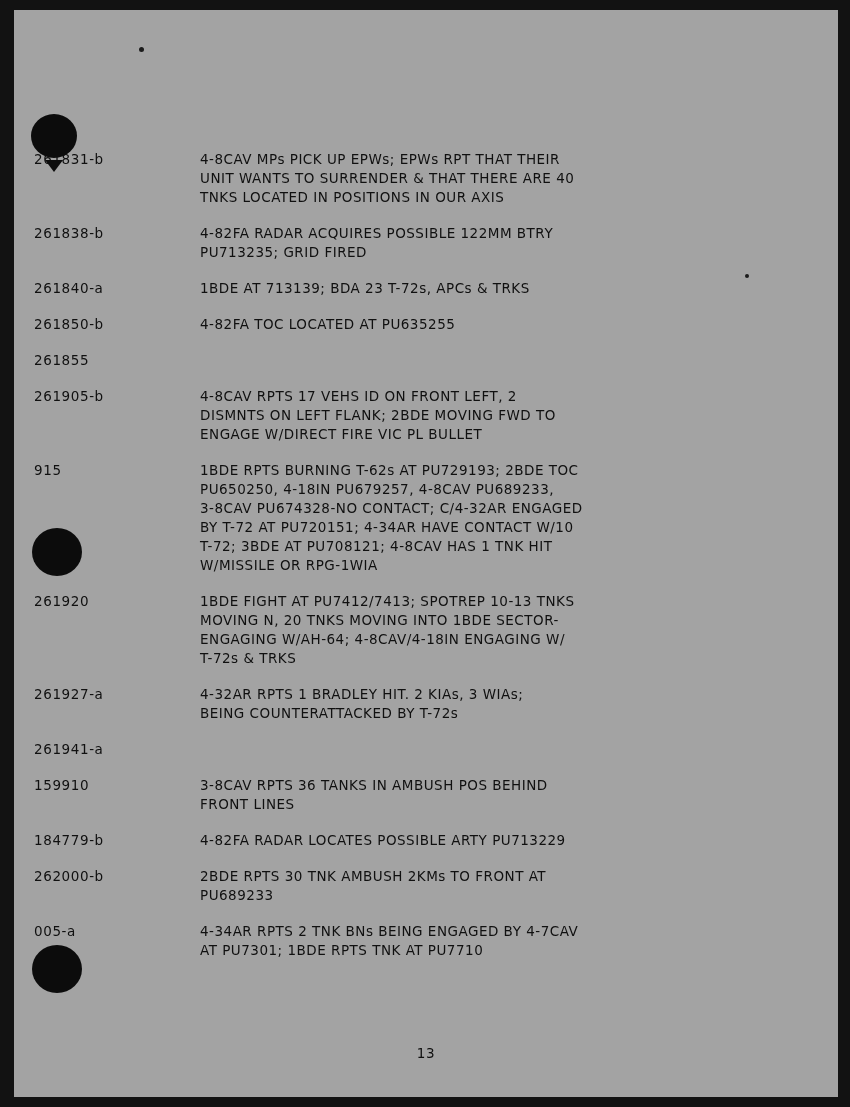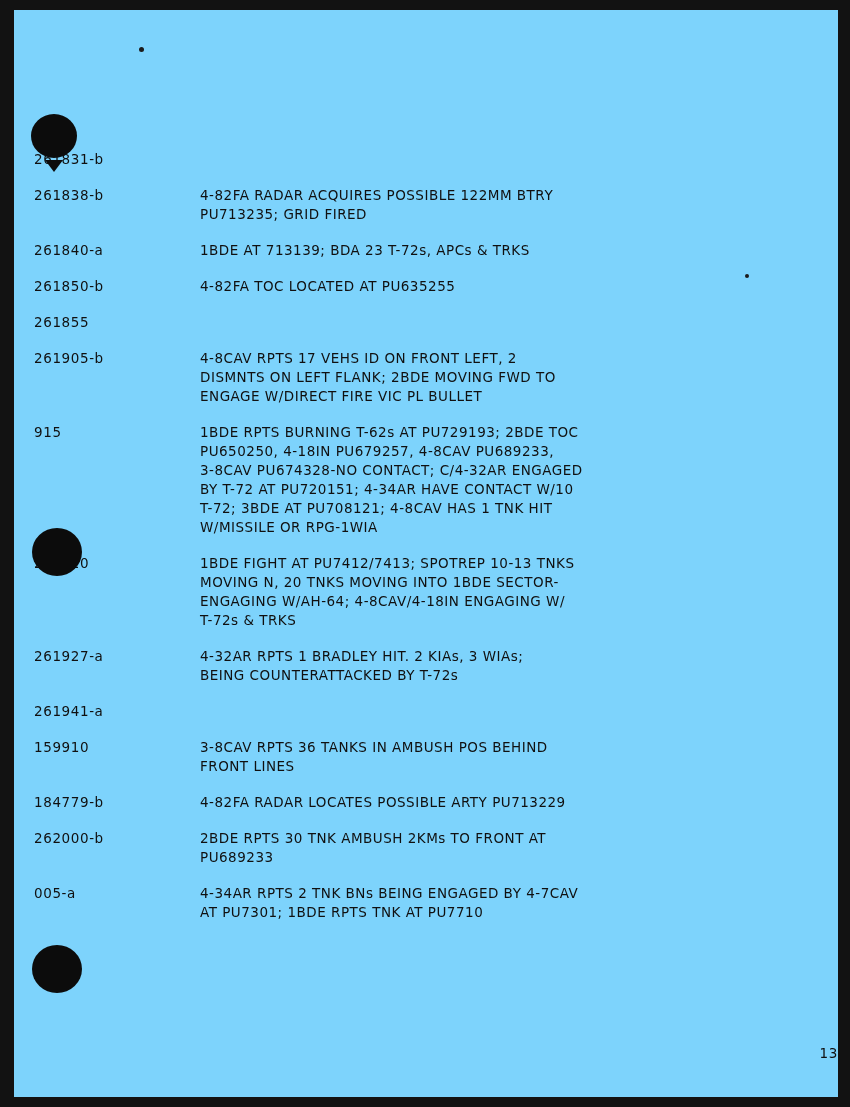--- a/index.html
+++ b/index.html
@@ -38,21 +38,21 @@
     position: absolute;
     left: 0; bottom: 0;
     width: 850px; height: 10px;
     background: #121212;
   }
   .sheet {
     position: absolute;
     left: 14px; top: 10px;
     width: 824px;
     height: 1087px;
-    background: #7dd3fc;
+    background: #a3a3a3;
   }
 
   
   .speck {
     position: absolute;
     background: #1b1b1b;
     border-radius: 50%;
   }
 
   
@@ -99,21 +99,21 @@
     color: #101010;
     line-height: 19px;
     white-space: pre-line;
     padding-right: 30px;
   }
   .page-number {
     position: absolute;
     left: 0;
     top: 1035px;
     width: 824px;
-    text-align: right;
+    text-align: center;
     font-size: 13.5px;
     letter-spacing: 0.6px;
     color: #101010;
   }
 </style>
 </head>
 <body>
 
 <div class="page">
 
@@ -131,20 +131,23 @@
     <div class="blob-tail" style="left:31px; top:150px;"></div>
 
     <div class="blob" style="left:18px; top:518px; width:50px; height:48px;"></div>
 
     <div class="blob" style="left:18px; top:935px; width:50px; height:48px;"></div>
 
     <div class="log">
 
       <div class="entry">
         <div class="entry-time">261831-b</div>
+        <div class="entry-text">4-8CAV MPs PICK UP EPWs; EPWs RPT THAT THEIR
+UNIT WANTS TO SURRENDER &amp; THAT THERE ARE 40
+TNKS LOCATED IN POSITIONS IN OUR AXIS</div>
       </div>
 
       <div class="entry">
         <div class="entry-time">261838-b</div>
         <div class="entry-text">4-82FA RADAR ACQUIRES POSSIBLE 122MM BTRY
 PU713235; GRID FIRED</div>
       </div>
 
       <div class="entry">
         <div class="entry-time">261840-a</div>

